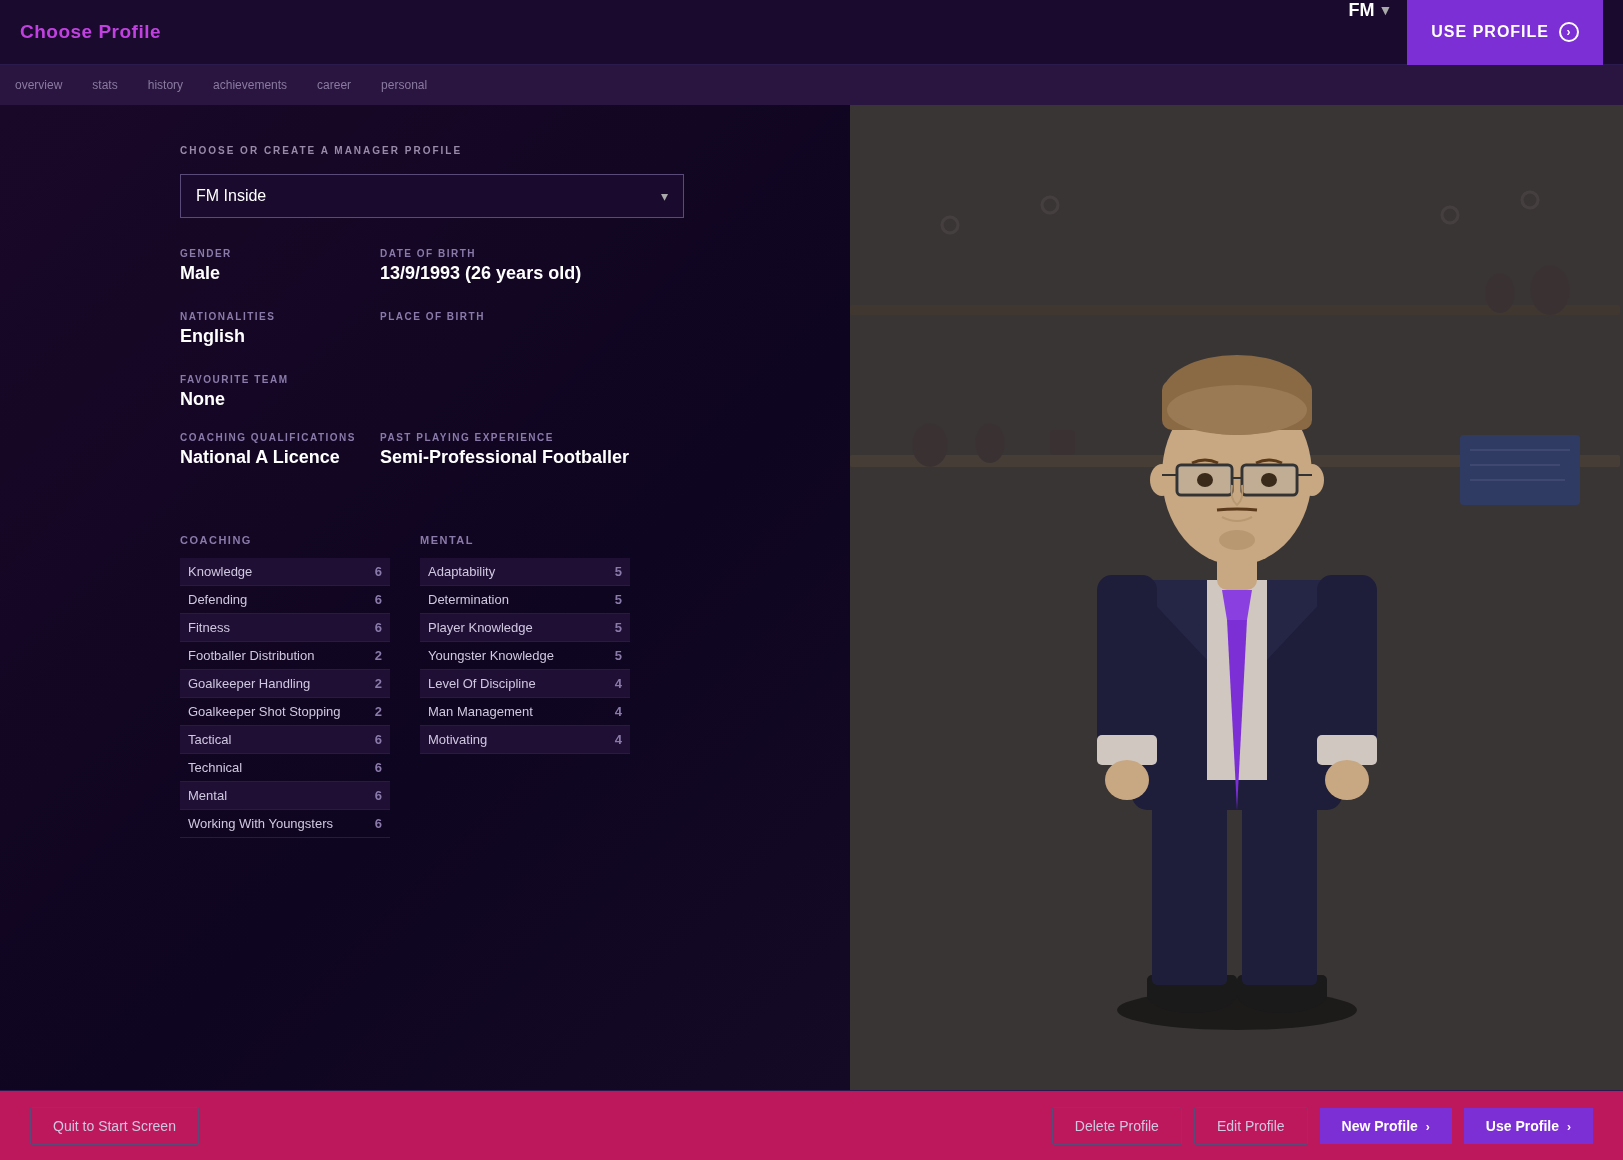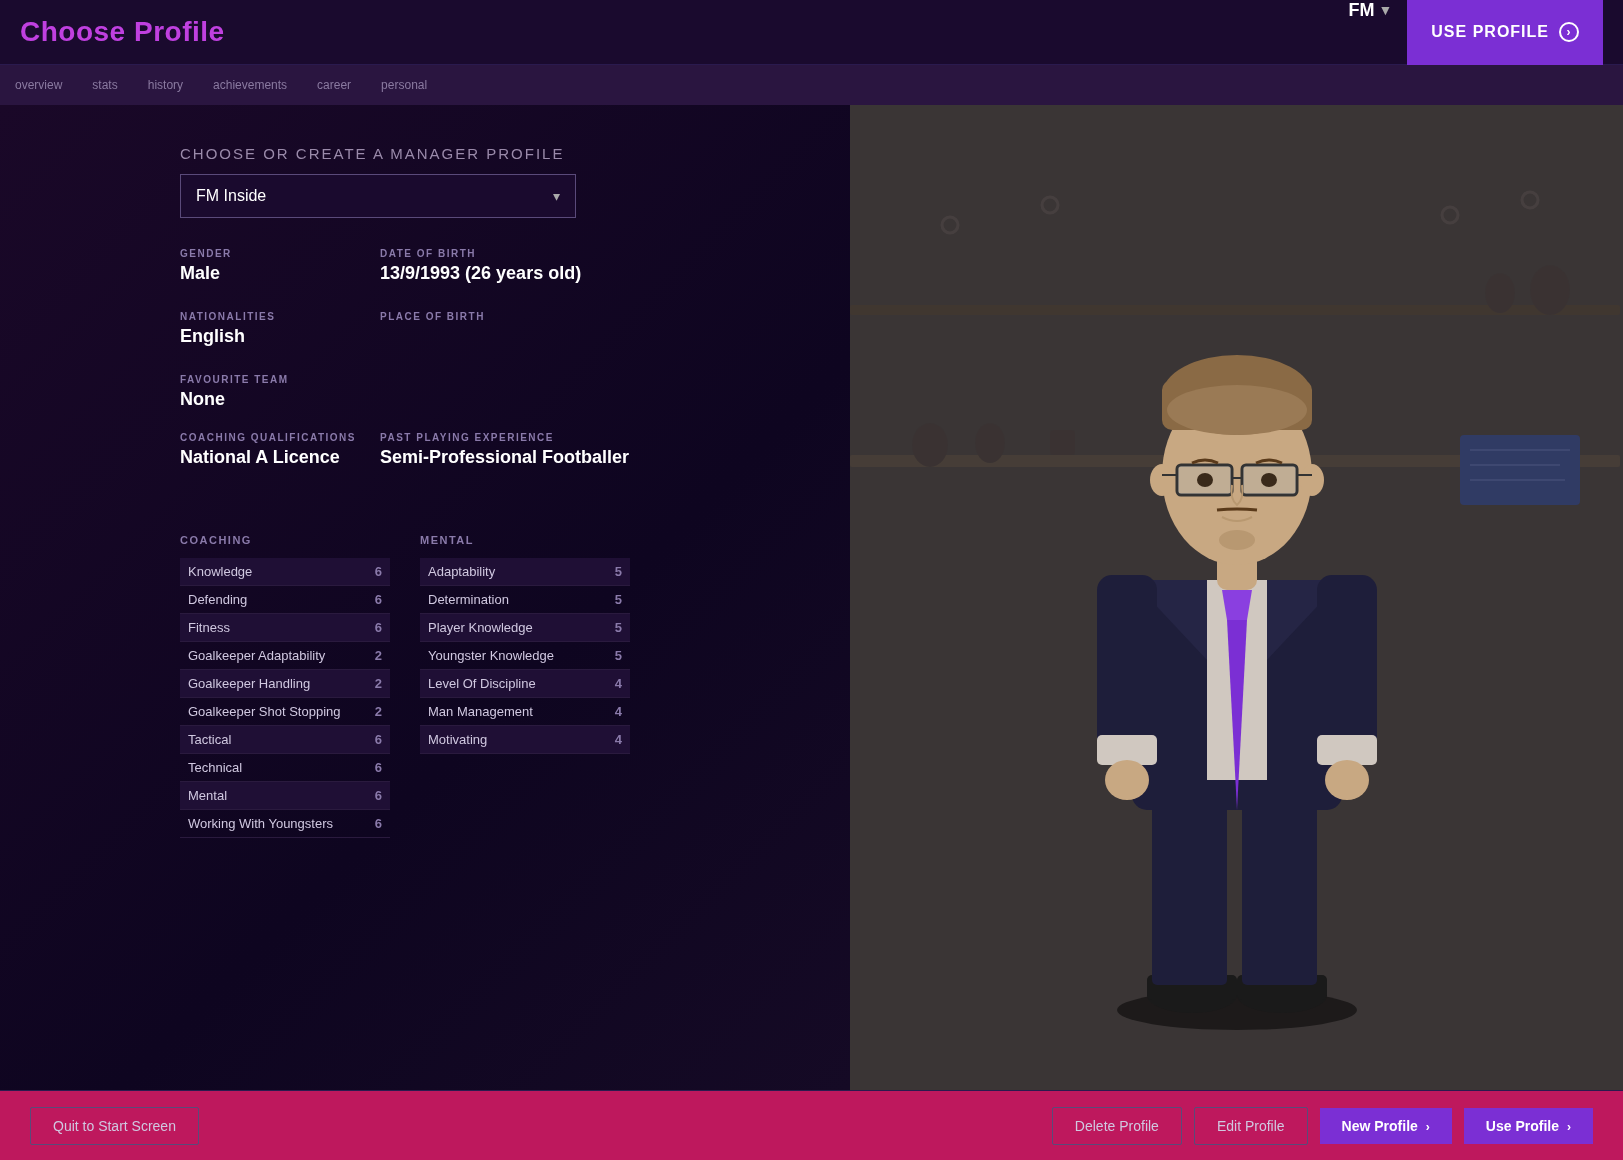--- a/index.html
+++ b/index.html
@@ -20,21 +20,21 @@
       display: flex;
       align-items: center;
       justify-content: space-between;
       padding: 0 20px;
       border-bottom: 1px solid #2a1a4e;
       position: relative;
       z-index: 10;
     }
     .header-title {
       color: #c040e0;
-      font-size: 28px;
+      font-size: 19px;
       font-weight: bold;
       letter-spacing: 0.5px;
     }
     .header-right {
       display: flex;
       align-items: flex-start;
       gap: 15px;
     }
     .fm-logo {
       color: #ffffff;
@@ -103,33 +103,33 @@
       width: 850px;
       height: 100%;
       background: linear-gradient(135deg, #1a0828 0%, #0e0520 60%, #150a25 100%);
       padding: 40px 0 0 180px;
       position: relative;
       overflow-y: auto;
     }
 
     .section-label {
       color: #9a8aaa;
-      font-size: 15px;
-      font-weight: normal;
+      font-size: 10px;
+      font-weight: bold;
       letter-spacing: 2px;
       text-transform: uppercase;
-      margin-bottom: 12px;
+      margin-bottom: 18px;
     }
 
     
     .profile-selector-section {
       margin-bottom: 30px;
     }
     .profile-dropdown {
-      width: 396px;
+      width: 504px;
       height: 44px;
       background: #1a0a2e;
       border: 1px solid #5a4a7a;
       color: white;
       font-size: 16px;
       padding: 6px 15px;
       display: flex;
       align-items: center;
       justify-content: space-between;
       cursor: pointer;
@@ -383,21 +383,21 @@
             </div>
             <div class="stat-row">
               <span class="stat-name">Defending</span>
               <span class="stat-value">6</span>
             </div>
             <div class="stat-row">
               <span class="stat-name">Fitness</span>
               <span class="stat-value">6</span>
             </div>
             <div class="stat-row">
-              <span class="stat-name">Goalkeeper Adaptability</span>
+              <span class="stat-name">Footballer Distribution</span>
               <span class="stat-value">2</span>
             </div>
             <div class="stat-row">
               <span class="stat-name">Goalkeeper Handling</span>
               <span class="stat-value">2</span>
             </div>
             <div class="stat-row">
               <span class="stat-name">Goalkeeper Shot Stopping</span>
               <span class="stat-value">2</span>
             </div>

